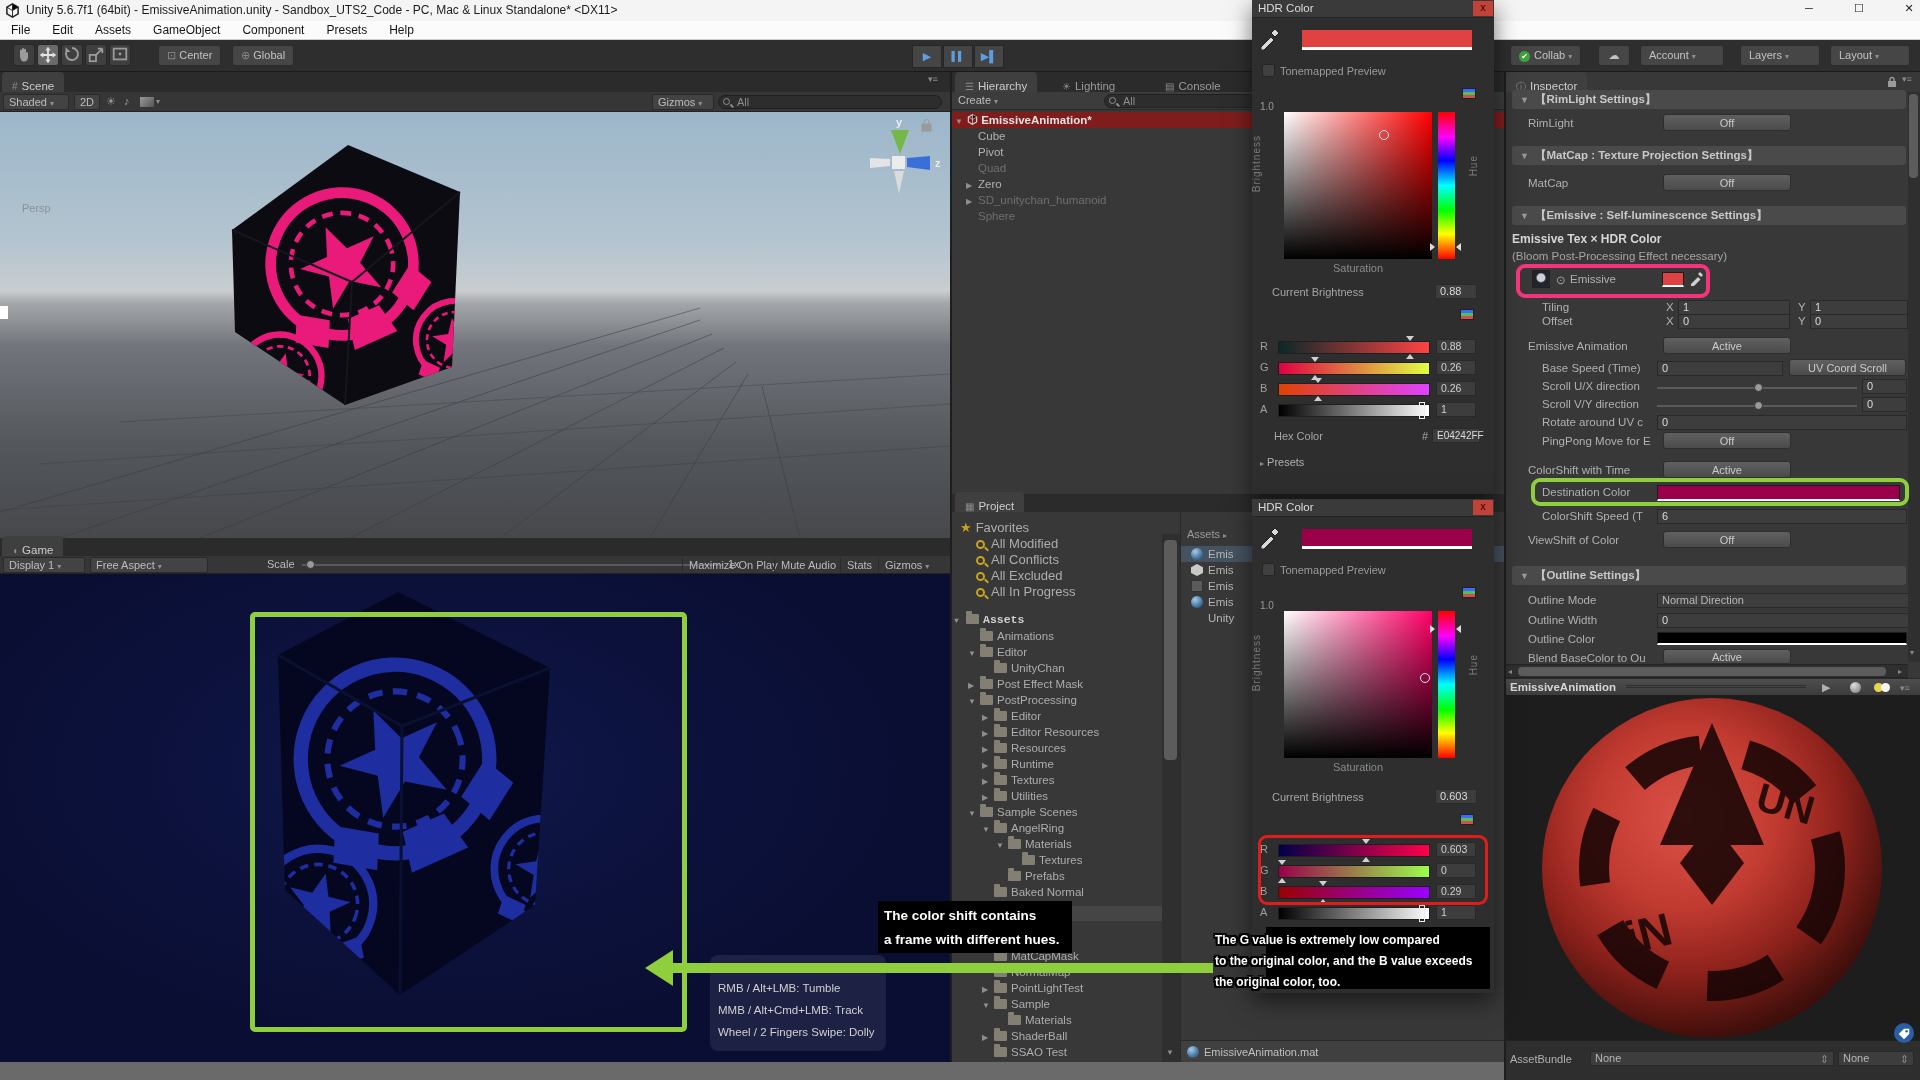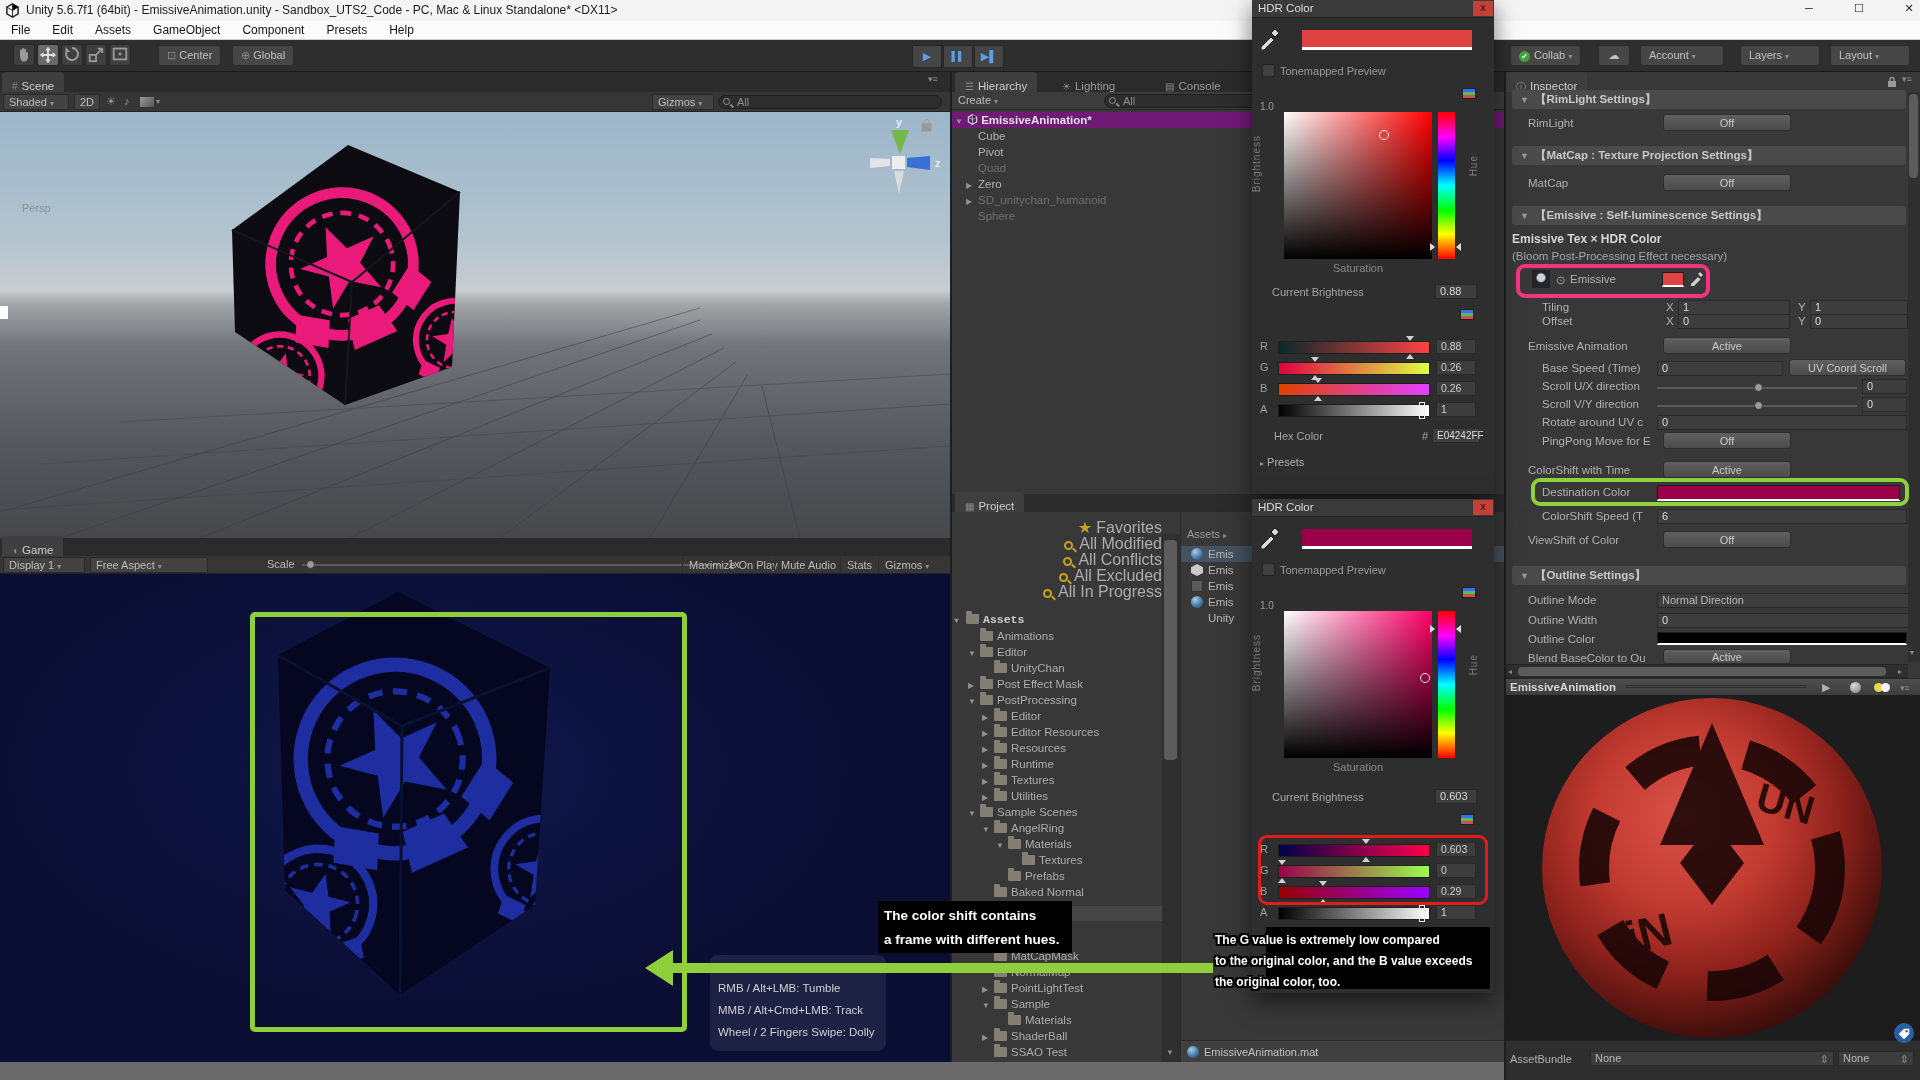--- a/index.html
+++ b/index.html
@@ -48,21 +48,21 @@
   .hrow { height:16px; line-height:16px; white-space:nowrap; font-size:11.5px; color:#b2b2b2; padding-left:14px; }
   .hrow .arr, .prow .arr { display:inline-block; width:12px; color:#8f8f8f; font-size:8px; }
   .dim { color:#6f6f6f; }
   .bold { font-weight:bold; color:#cfcfcf; }
   .prow { height:16px; line-height:16px; white-space:nowrap; font-size:11.5px; color:#adadad; }
   .i0{padding-left:2px;font-family:Liberation Mono, monospace;} .i1{padding-left:16px;} .i2{padding-left:30px;} .i3{padding-left:44px;} .i4{padding-left:58px;}
   .folder { display:inline-block; width:13px; height:10px; background:#837f72; border-radius:1px;
             position:relative; vertical-align:-1px; margin-right:4px; }
   .folder::before { content:""; position:absolute; top:-3px; left:0; width:6px; height:3px;
                     background:#837f72; border-radius:1px 1px 0 0; }
-  .frow { height:16px; line-height:16px; white-space:nowrap; font-size:16px; color:#adadad; padding-left:24px;text-align:right; }
+  .frow { height:16px; line-height:16px; white-space:nowrap; font-size:13px; color:#adadad; padding-left:24px; }
   .qicon { display:inline-block; width:9px; height:9px; border:2px solid #c9a21f; border-radius:50%;
            position:relative; margin-right:6px; vertical-align:-1px; }
   .qicon::after { content:""; position:absolute; left:6px; top:6px; width:5px; height:2px;
                   background:#c9a21f; transform:rotate(45deg); }
   .filerow { height:16px; line-height:16px; white-space:nowrap; font-size:11.5px; color:#b5b5b5; padding-left:10px; }
   .filerow.sel { background:#45525f; }
   .ficon { display:inline-block; width:12px; height:12px; margin-right:5px; vertical-align:-2px; }
   .ficon.material { border-radius:50%; background:radial-gradient(circle at 35% 30%, #a6cbe8, #44749e 60%, #28455f); }
   .ficon.scene { background:#222; clip-path:polygon(50% 0,100% 28%,100% 75%,50% 100%,0 75%,0 28%); background:#c9c9c9; }
   .ficon.asset { background:#5a5a5a; border:1px solid #333; }
@@ -279,21 +279,21 @@
   </div>
 
   <div class="abs" style="left:0;top:1062px;width:1506px;height:18px;background:#6a6a6a"></div>
 
   <div class="abs" style="left:950px;top:72px;width:2px;height:990px;background:#1e1e1e"></div>
   <div class="abs" style="left:952px;top:92px;width:552px;height:402px;background:#383838">
     <div class="abs" style="left:0;top:0;width:552px;height:18px;background:#3c3c3c;border-bottom:1px solid #292929">
       <span class="abs" style="left:6px;top:2px;color:#bdbdbd"><span>Create</span> <span class="caret">▾</span></span>
       <div class="pill" style="left:152px;top:2px;width:390px"><span class="mag"></span><span>All</span></div>
     </div>
-    <div class="abs" style="left:0;top:20px;width:552px;height:16px;background:#701a75;line-height:16px;white-space:nowrap">
+    <div class="abs" style="left:0;top:20px;width:552px;height:16px;background:#7f1d1d;line-height:16px;white-space:nowrap">
       <span class="arr" style="display:inline-block;width:12px;padding-left:3px;color:#8f8f8f;font-size:8px">▼</span>
       <svg width="11" height="11" viewBox="0 0 16 16" style="vertical-align:-1px">
           <path d="M8 1l6 3.4v7.2L8 15l-6-3.4V4.4z" fill="none" stroke="#cfcfcf" stroke-width="1.8"></path>
           <path d="M8 1v7l6-3.6M8 8L2 4.4M8 8v7" stroke="#cfcfcf" stroke-width="1.1"></path>
         </svg>
       <span style="font-weight:bold;color:#e2e2e2;font-size:11.5px">EmissiveAnimation*</span>
     </div>
     <div class="abs" style="left:0;top:36px;width:552px">
 
 

